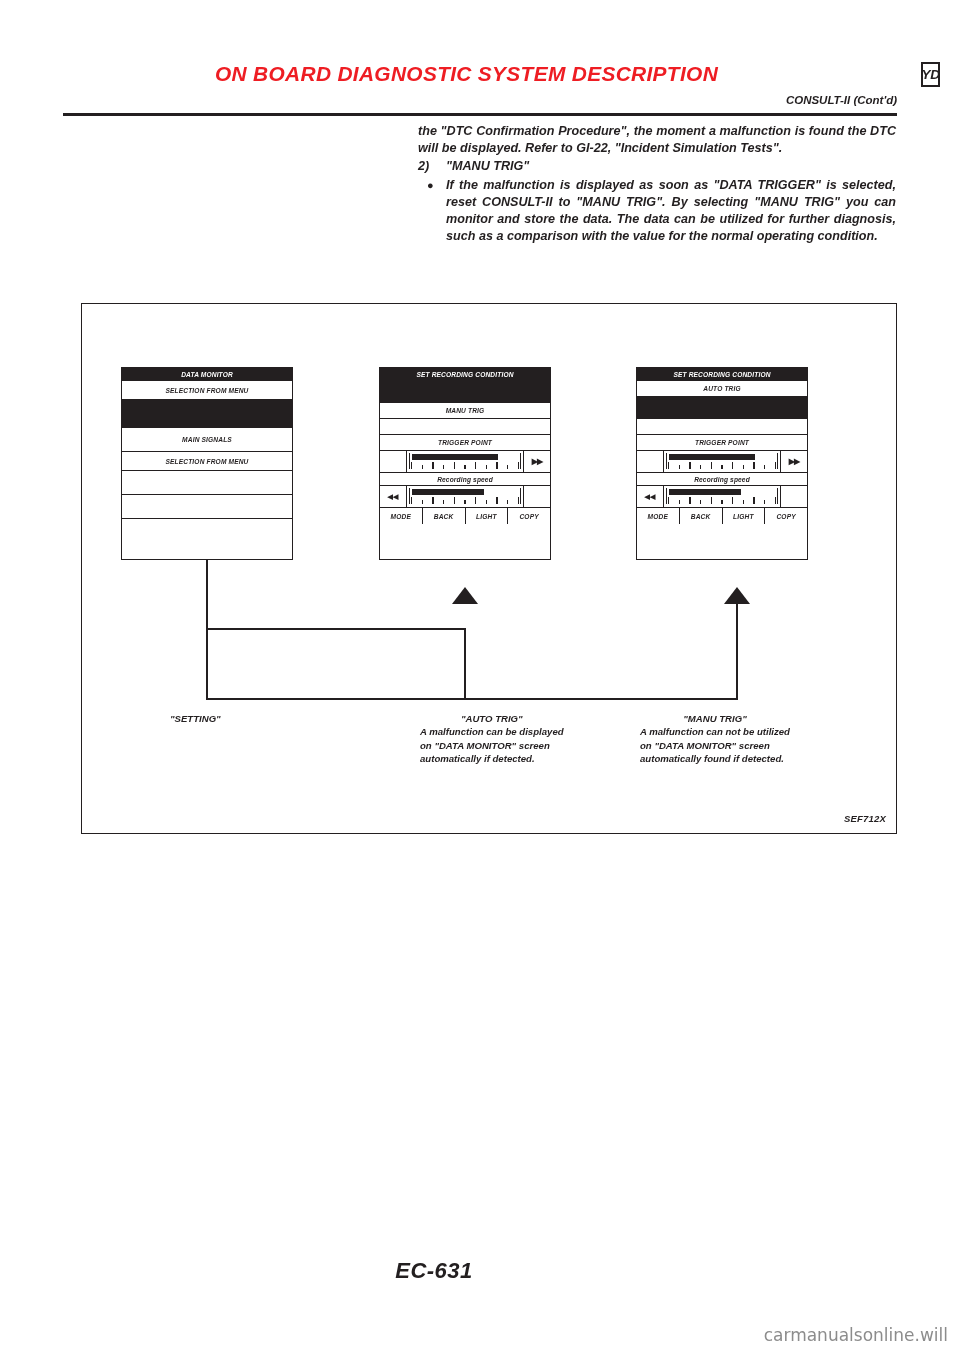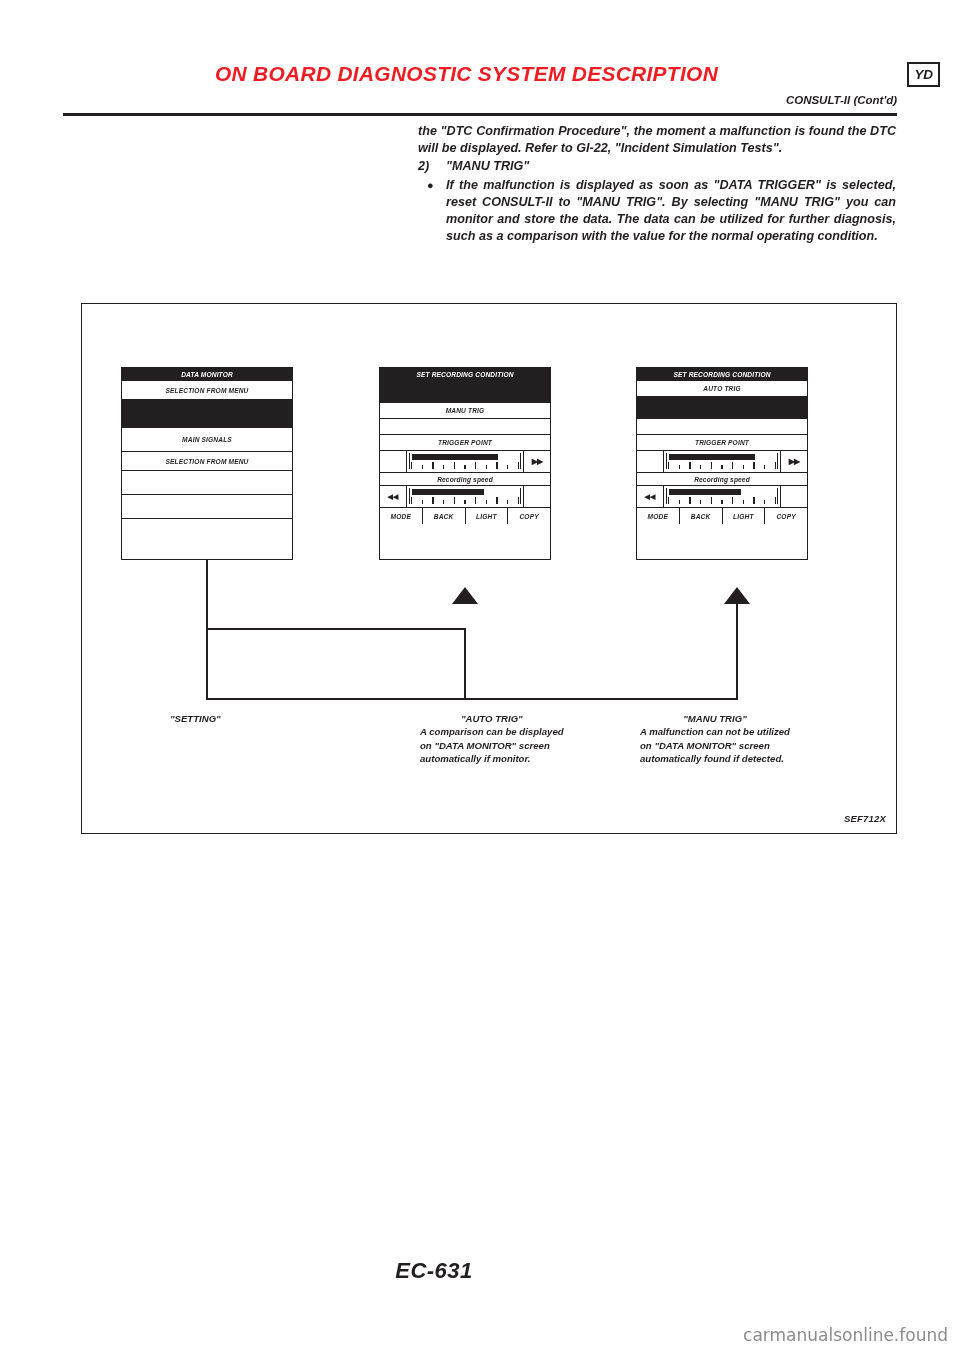--- a/index.html
+++ b/index.html
@@ -45,21 +45,21 @@
     font-weight: bold;
     font-style: italic;
     color: #231f20;
     white-space: nowrap;
     margin-left: 20px;
   }
   .header-badge {
     position: absolute;
     right: 20px;
     top: 62px;
-    width: 33px;
+    width: 19px;
     height: 25px;
     border: 2px solid #231f20;
     box-sizing: border-box;
     display: flex;
     align-items: center;
     justify-content: center;
     font-size: 13.5px;
     font-weight: bold;
     font-style: italic;
     letter-spacing: -0.3px;
@@ -486,29 +486,29 @@
 
   <div class="arrowhead" style="left:370px; top:283px;"></div>
   <div class="arrowhead" style="left:642px; top:283px;"></div>
 
   <div class="cap" id="cap-setting">
     <span class="cap-title">"SETTING"</span>
   </div>
 
   <div class="cap centered-title" id="cap-auto">
     <span class="cap-title">"AUTO TRIG"</span>
-    <span>A comparison can be displayed</span><br>
+    <span>A malfunction can be displayed</span><br>
     <span>on "DATA MONITOR" screen</span><br>
-    <span>automatically if monitor.</span>
+    <span>automatically if detected.</span>
   </div>
 
   <div class="cap centered-title" id="cap-manu">
     <span class="cap-title">"MANU TRIG"</span>
     <span>A malfunction can not be utilized</span><br>
     <span>on "DATA MONITOR" screen</span><br>
     <span>automatically found if detected.</span>
   </div>
 
   <div class="fig-id">SEF712X</div>
 </div>
 
 <div class="page-number">EC-631</div>
-<div class="watermark">carmanualsonline.found</div>
+<div class="watermark">carmanualsonline.will</div>
 
 </body></html>

